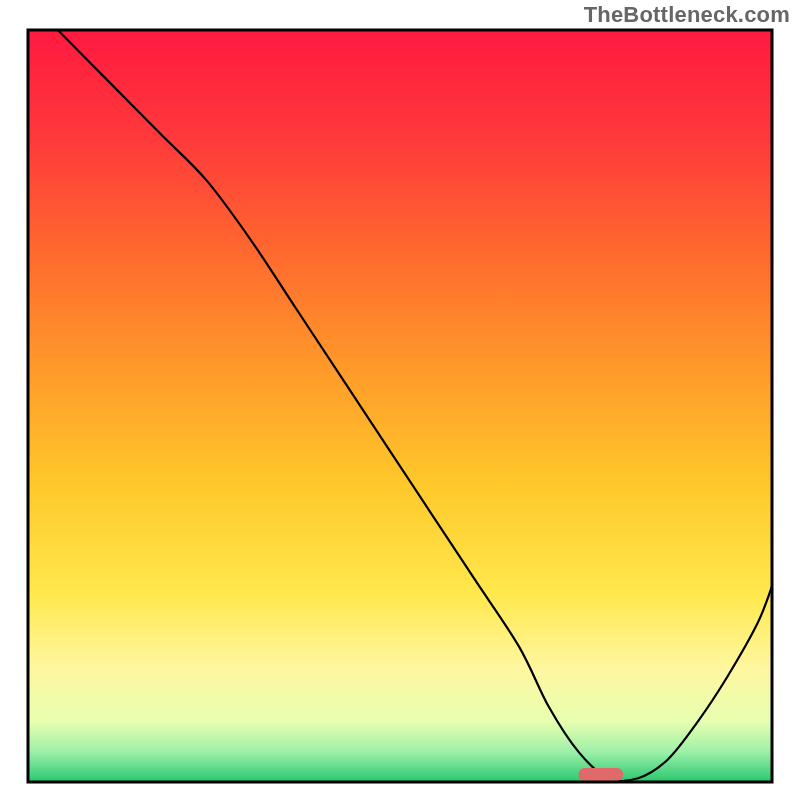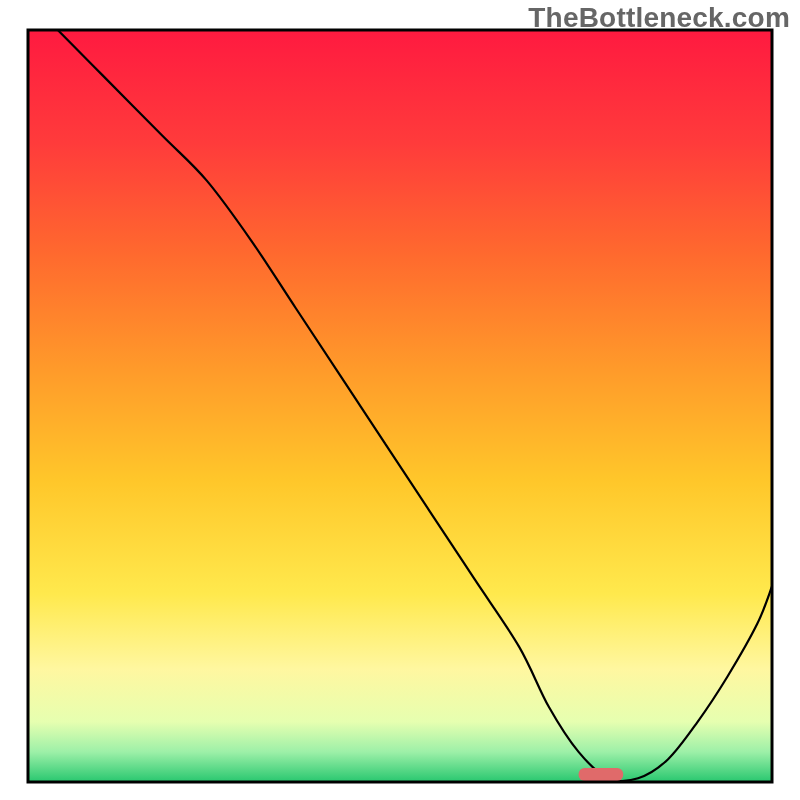--- a/index.html
+++ b/index.html
@@ -13,21 +13,21 @@
   }
   .chart-container {
     position: relative;
     width: 800px;
     height: 800px;
   }
   .watermark {
     position: absolute;
     top: 2px;
     right: 10px;
-    font-size: 28px;
+    font-size: 22px;
     font-weight: 600;
     color: #666666;
     letter-spacing: 0.2px;
     z-index: 5;
   }
   svg {
     display: block;
   }
 </style>
 </head>

